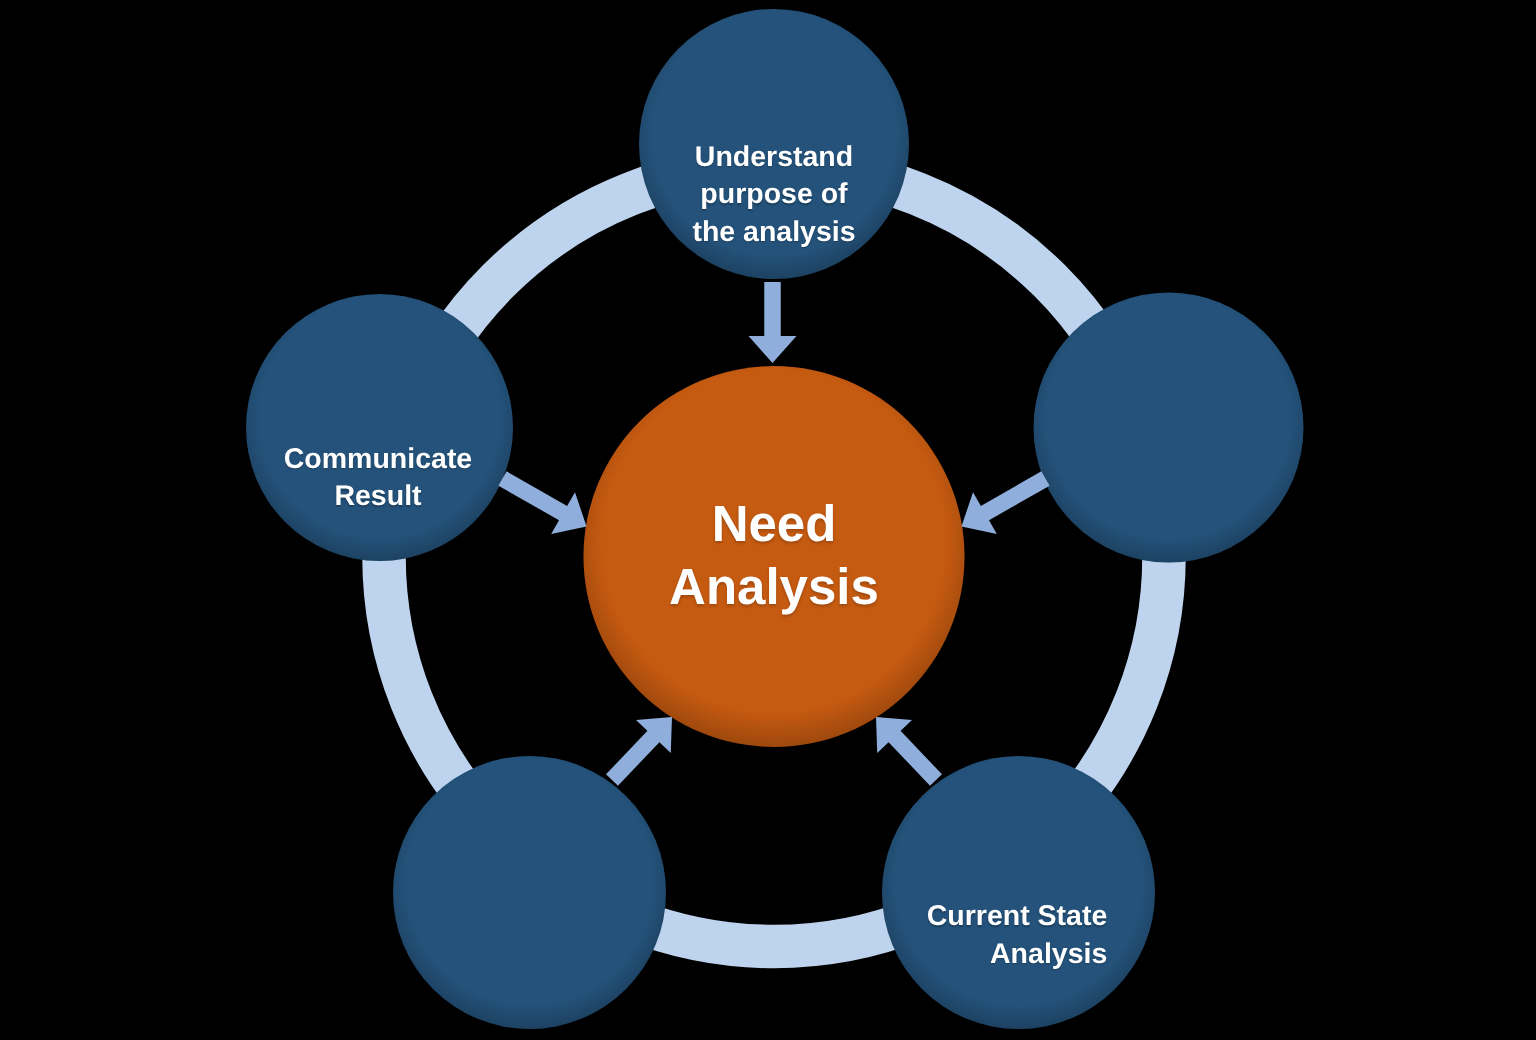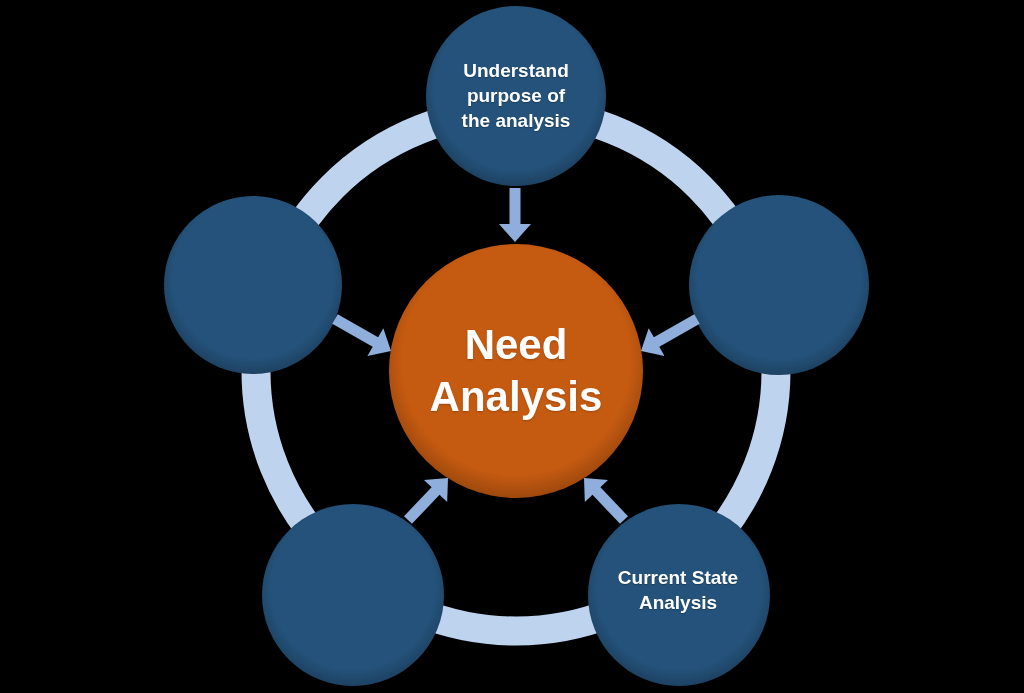--- a/index.html
+++ b/index.html
@@ -26,23 +26,24 @@
     color: #FFFFFF;
     font-weight: bold;
     text-align: center;
     white-space: pre-line;
     pointer-events: none;
   }
   .node-label {
     font-size: 19px;
     line-height: 1.32;
     text-shadow: 0 1px 1px rgba(0,0,0,0.25);
+    margin-top: 34px;
   }
   .center-label {
-    font-size: 42px;
+    font-size: 34px;
     line-height: 1.24;
     text-shadow: 0 1px 2px rgba(0,0,0,0.2);
   }
 </style>
 </head>
 <body>
 
 <div id="canvas">
 
   <svg id="diagram-svg" width="1024" height="693" viewBox="0 0 1024 693">
@@ -103,21 +104,23 @@
         <polygon points="46.5,-16 64.5,0 46.5,16"></polygon>
       </g>
     </g>
   </svg>
 
   <div class="label node-label" style="left:516px; top:96px;">Understand
 purpose of
 the analysis</div>
 
 
-  <div class="label node-label" style="left:678px; top:590px;">Current State
+  <div class="label node-label" style="left:678px; top:590px;text-align:right;">Current State
 Analysis</div>
 
 
+  <div class="label node-label" style="left:252px; top:285px;">Communicate
+Result</div>
 
   <div class="label center-label" style="left:516px; top:371px;">Need
 Analysis</div>
 
 </div>
 
 </body></html>

